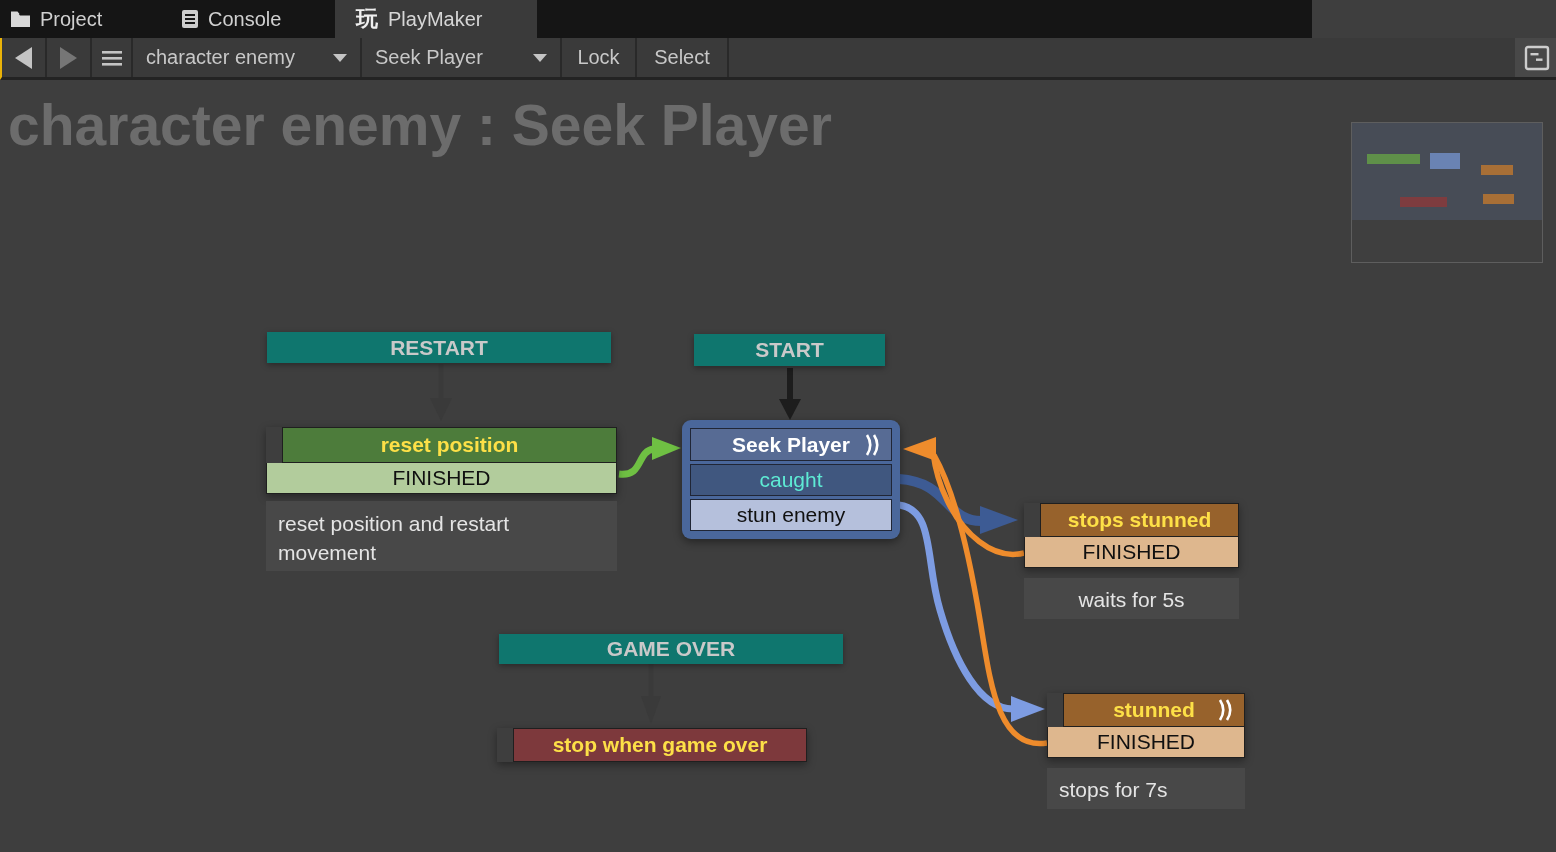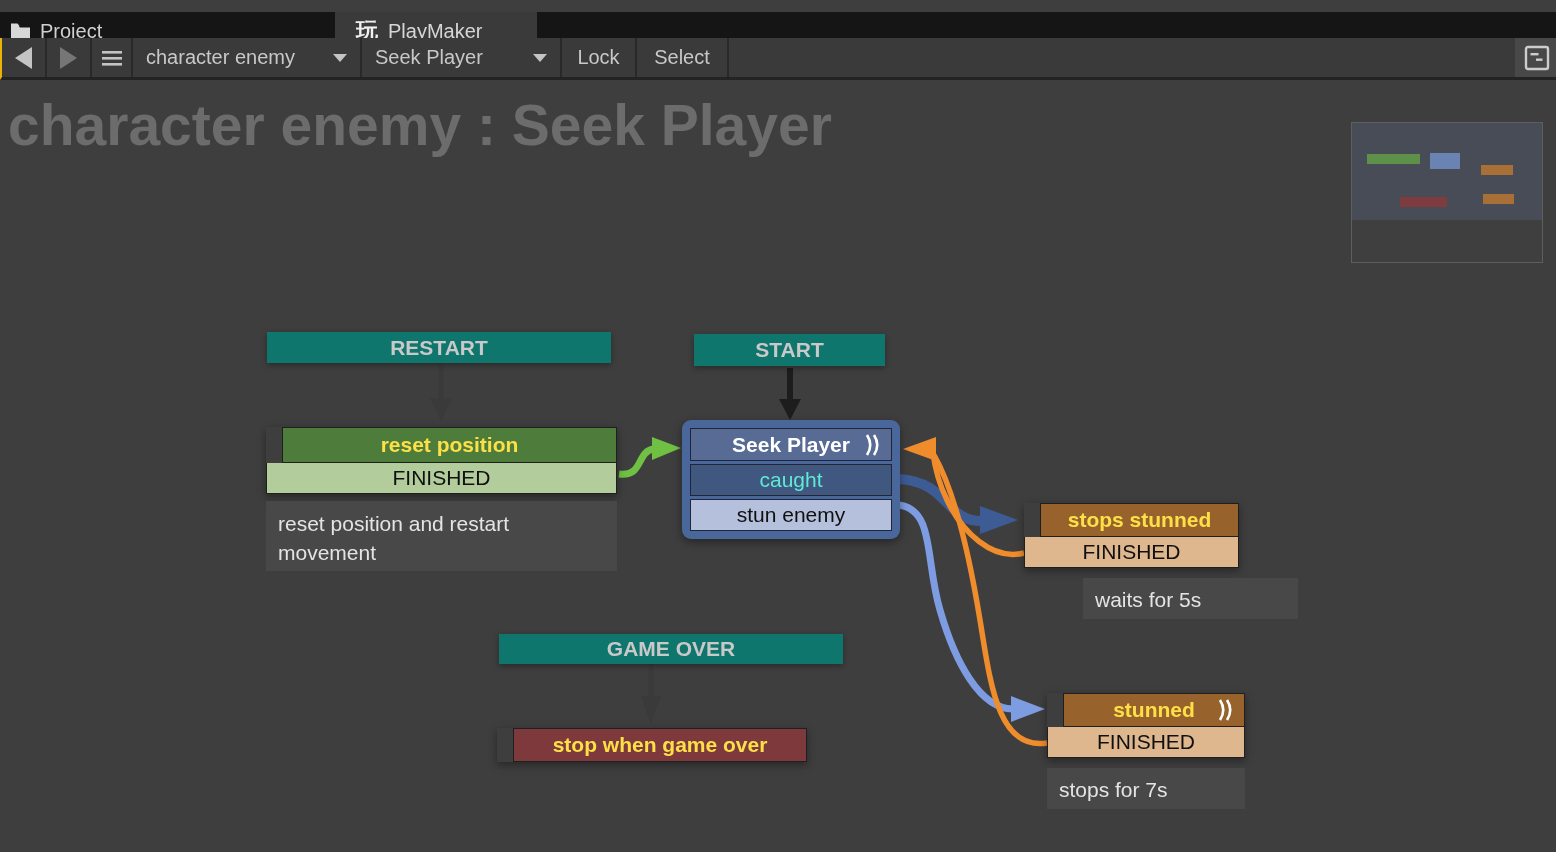--- a/index.html
+++ b/index.html
@@ -1,20 +1,20 @@
 <!DOCTYPE html>
 <html><head>
 <meta charset="utf-8">
 <style>
   html,body{margin:0;padding:0;width:1556px;height:852px;overflow:hidden;
     background:#3e3e3e;font-family:"Liberation Sans",sans-serif;}
   *{box-sizing:border-box;}
 
   
-  .tabbar{position:absolute;left:0;top:12px;width:1556px;height:38px;background:#151515;z-index:40;padding-left:13px;}
+  .tabbar{position:absolute;left:0;top:0;width:1312px;height:38px;background:#151515;z-index:40;padding-left:13px;}
   .tab{position:absolute;top:0;height:38px;display:flex;align-items:center;gap:10px;
     color:#d0d0d0;font-size:20px;cursor:default;}
   .tab-project{left:0;width:150px;padding-left:11px;}
   .tab-console{left:160px;width:160px;padding-left:22px;}
   .tab-playmaker{left:335px;width:202px;padding-left:21px;background:#3a3a3a;color:#d6d6d6;}
   .pm-glyph{font-size:22px;font-weight:bold;color:#f0f0f0;}
 
   
   .toolbar{position:absolute;left:0;top:38px;width:1556px;height:42px;background:#3a3a3a;
     border-bottom:3px solid #232323;border-left:2px solid #eab308;z-index:40;}
@@ -71,21 +71,21 @@
   .node-seek .row{display:flex;align-items:center;justify-content:center;border:1px solid #202636;position:relative;}
   .node-seek .hdr-row{height:33px;background:#576b94;color:#fff;font-weight:bold;}
   .node-seek .row-caught{height:32px;background:#40577f;color:#5eead4;}
   .node-seek .row-stun{height:32px;background:#b5c0dc;color:#101010;}
   .sound-icon{position:absolute;right:9px;top:50%;transform:translateY(-50%);}
 
   
   .comment{position:absolute;z-index:3;background:#484848;color:#e4e4e4;font-size:21px;
     padding:8px 12px;line-height:1.4;}
   .cm-reset{left:266px;top:421px;width:351px;height:70px;}
-  .cm-waits{left:1083px;top:498px;width:215px;height:41px;padding-top:7px;}
+  .cm-waits{left:1024px;top:498px;width:215px;height:41px;padding-top:7px;text-align:center;}
   .cm-stops{left:1047px;top:688px;width:198px;height:41px;padding-top:7px;}
 
   
   .minimap{position:absolute;left:1351px;top:42px;width:192px;height:141px;border:1px solid #5e5e5e;
     background:#3f3f3f;z-index:5;}
   .mviewport{position:absolute;left:0;top:0;width:190px;height:97px;background:#474c56;}
   .blip{position:absolute;}
   .blip-green{left:15px;top:31px;width:53px;height:10px;background:#5f9049;}
   .blip-blue{left:78px;top:30px;width:30px;height:16px;background:#6a83b3;}
   .blip-orange1{left:129px;top:42px;width:32px;height:10px;background:#a86f36;}
@@ -96,20 +96,29 @@
 <body>
 
 <div class="tabbar">
   <div class="tab tab-project">
     <svg width="19" height="16" viewBox="0 0 19 16">
       <path d="M0 2 L7 2 L9 4.5 L19 4.5 L19 16 L0 16 Z" fill="#d8d8d8"></path>
       <path d="M0 0.5 L6.5 0.5 L8.5 3 L0 3 Z" fill="#d8d8d8"></path>
     </svg>
     <span>Project</span>
   </div>
+  <div class="tab tab-console">
+    <svg width="16" height="18" viewBox="0 0 16 18">
+      <rect x="0" y="0" width="16" height="18" rx="2" fill="#cdcdcd"></rect>
+      <rect x="3" y="4" width="10" height="2" fill="#151515"></rect>
+      <rect x="3" y="8" width="10" height="2" fill="#151515"></rect>
+      <rect x="3" y="12" width="10" height="2" fill="#151515"></rect>
+    </svg>
+    <span>Console</span>
+  </div>
   <div class="tab tab-playmaker">
     <span class="pm-glyph">玩</span>
     <span>PlayMaker</span>
   </div>
 </div>
 
 <div class="toolbar">
   <div class="tbtn btn-back">
     <span class="tri-left"></span>
   </div>

